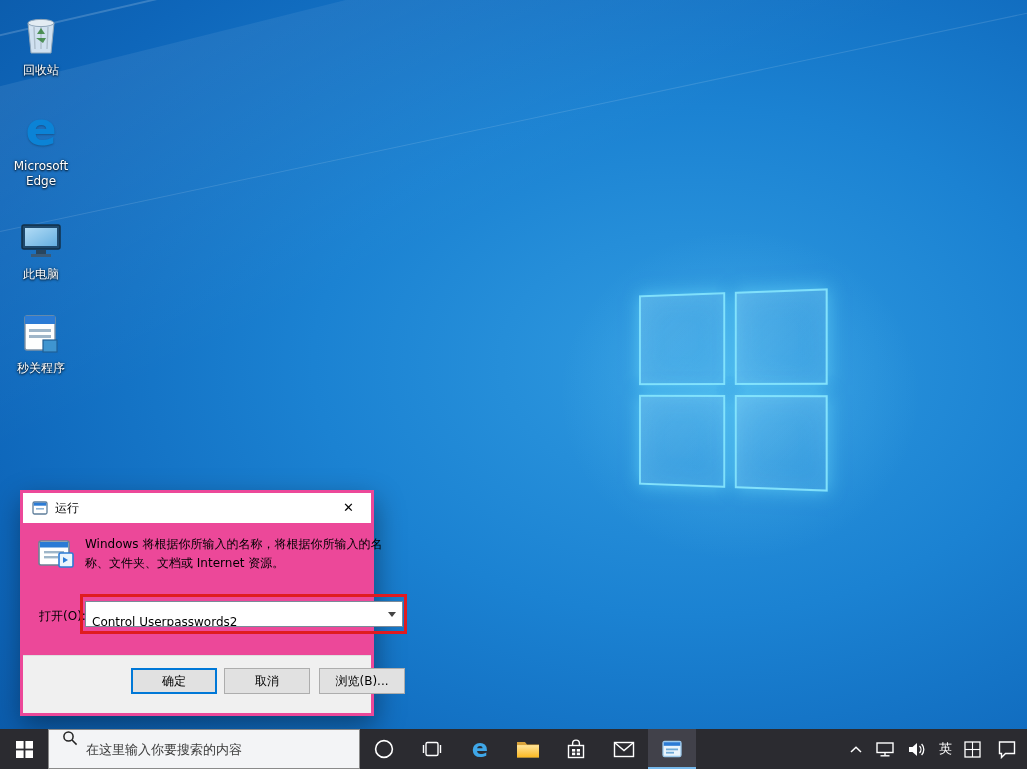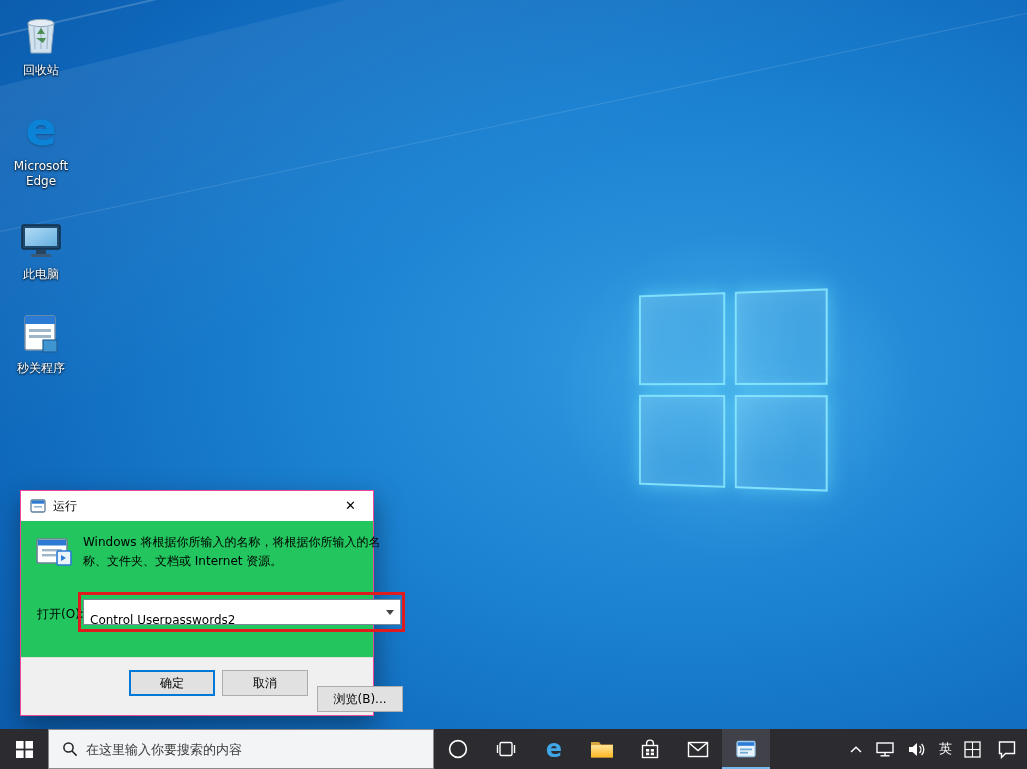--- a/index.html
+++ b/index.html
@@ -29,21 +29,21 @@
   }
   
   .dicon { position:absolute; width:72px; text-align:center; cursor:default; }
   .dicon .glyph { display:flex; justify-content:center; align-items:flex-end; height:48px; }
   .dicon .lbl { margin-top:7px; font-size:12px; color:#fff; line-height:15px;
     text-shadow:0 1px 2px rgba(0,0,0,.9), 0 0 3px rgba(0,0,0,.6); }
   .edge-e { font-size:46px; font-weight:bold; color:#0b83d6; line-height:46px;
     text-shadow:0 1px 2px rgba(0,0,0,.25); font-family:"DejaVu Sans",sans-serif; }
   
   .run-dialog { position:absolute; left:20px; top:490px; width:354px; height:226px;
-    background:#22c55e; border:1px solid #ec4899; box-shadow:2px 10px 26px rgba(0,0,0,.38);
+    background:#ec4899; border:3px solid #ec4899; box-shadow:2px 10px 26px rgba(0,0,0,.38);
     font-size:12px; color:#000; }
   .rd-titlebar { position:absolute; left:0; top:0; right:0; height:30px; background:#fff;
     display:flex; align-items:center; }
   .rd-title-icon { margin-left:9px; width:16px; height:16px; }
   .rd-title { margin-left:7px; font-size:12px; }
   .rd-close { position:absolute; right:0; top:0; width:45px; height:29px;
     display:flex; align-items:center; justify-content:center; font-size:13px; color:#000;
     background:#fff; border:none; cursor:pointer; }
   .rd-bigicon { position:absolute; left:14px; top:44px; }
   .rd-desc { position:absolute; left:62px; top:42px; width:316px; line-height:19px; }
@@ -56,27 +56,27 @@
   .rd-combo-arrow::after { content:""; border-left:4px solid transparent; border-right:4px solid transparent;
     border-top:5px solid #444; }
   .annotation { position:absolute; left:57px; top:101px; width:327px; height:40px;
     border:3px solid #e01b20; pointer-events:none; }
   .rd-footer { position:absolute; left:0; bottom:0; width:100%; height:58px;
     background:#f0f0f0; border-top:1px solid #dfdfdf;padding-left:33px; }
   .rd-btn { position:absolute; top:12px; width:86px; height:26px; font-size:12px; font-family:inherit;
     background:#e1e1e1; border:1px solid #adadad; cursor:pointer; }
   .rd-btn.ok { left:108px; border:2px solid #0078d7; }
   .rd-btn.cancel { left:201px; }
-  .rd-btn.browse { left:296px;margin-top:16px; }
+  .rd-btn.browse { left:296px; }
   
   .taskbar { position:absolute; left:0; top:729px; width:1027px; height:40px;
     background:#2b2b30; display:flex; align-items:stretch; color:#fff; }
   .tb-start { width:48px; display:flex; align-items:center; justify-content:center; cursor:pointer; }
-  .tb-search { width:386px; background:#f3f4f6; border:1px solid #8a8a8a; display:flex;
-    align-items:center; cursor:text; }
+  .tb-search { width:312px; background:#f3f4f6; border:1px solid #8a8a8a; display:flex;
+    cursor:text; }
   .tb-search input { flex:1; border:none; outline:none; background:transparent; font-size:13px;
     color:#333; font-family:inherit; }
   .tb-search input::placeholder { color:#3b3b3b; opacity:1; }
   .tb-search .mag { margin:0 8px 0 13px; display:flex; }
   .tb-slot { width:48px; display:flex; align-items:center; justify-content:center; cursor:pointer; }
   .tb-slot.active { background:#41414a; box-shadow:inset 0 -2px 0 #76b9ed; }
   .tb-tray { margin-left:auto; display:flex; align-items:stretch; }
   .tray-item { display:flex; align-items:center; justify-content:center; padding:0 6px; cursor:pointer; }
   .tray-text { font-size:13px; }
   .tb-clock { display:flex; flex-direction:column; align-items:center; justify-content:center;

